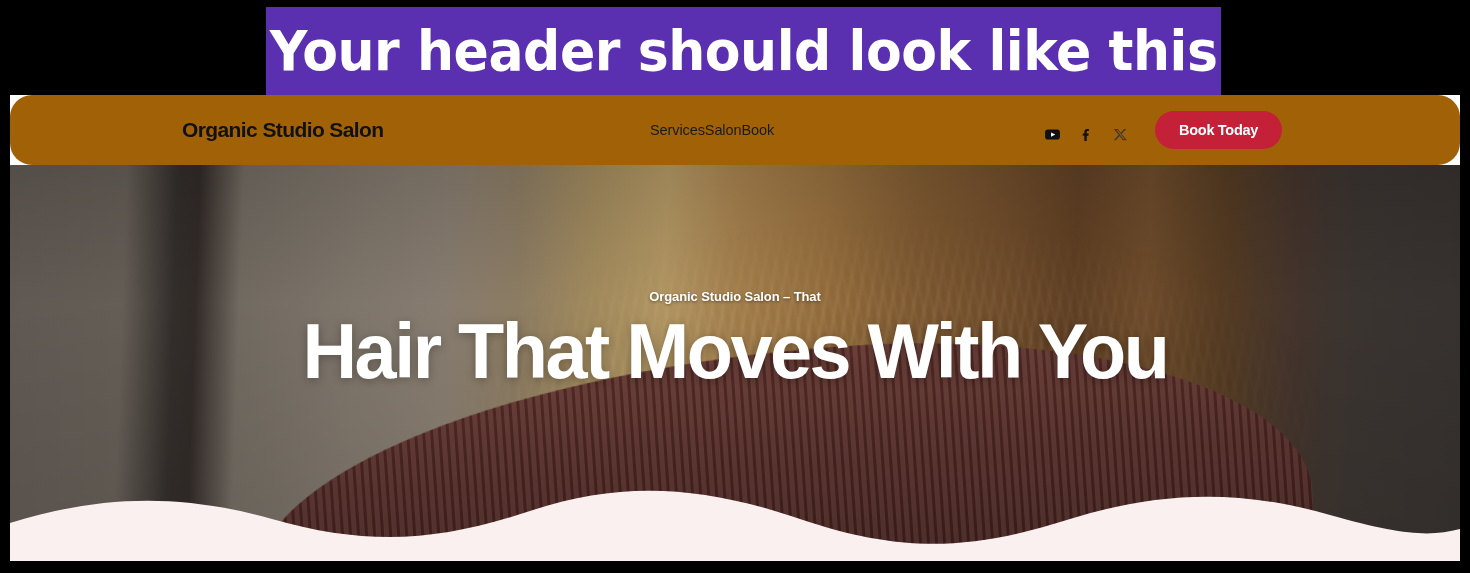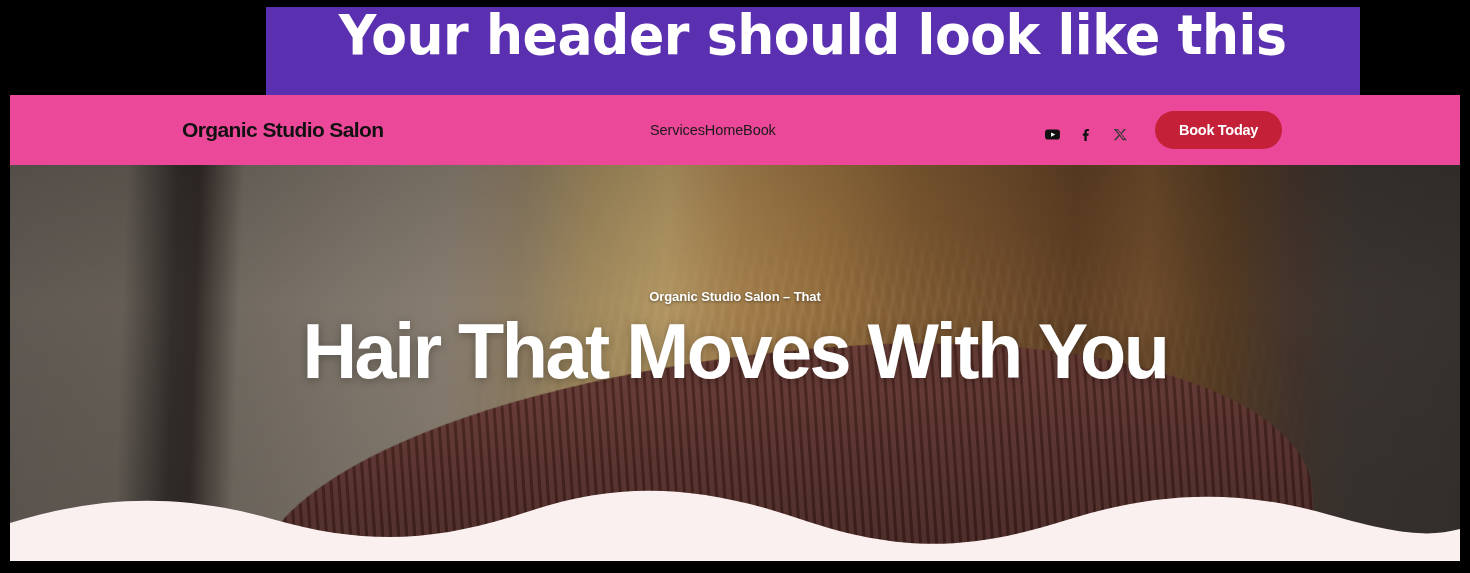--- a/index.html
+++ b/index.html
@@ -13,24 +13,24 @@
     position:relative;
     width:1470px; height:573px;
     background:#000;
     overflow:hidden;
   }
 
   
   #annotation-banner {
     position:absolute;
     left:266px; top:7px;
-    width:1094px; height:88px;
+    width:955px; height:88px;
     background:#5a2fb0;
     display:flex;
-    align-items:flex-start;
+    align-items:center;
     justify-content:center;
     z-index:40;
   }
   #annotation-banner .ann-text {
     color:#ffffff;
     font-family:"DejaVu Sans", sans-serif;
     font-size:56px;
     font-weight:700;
     letter-spacing:-0.5px;
     line-height:1;
@@ -45,24 +45,25 @@
     width:1450px; height:466px;
     background:#ffffff;
     overflow:hidden;
   }
 
   
   #site-header {
     position:relative;
     width:100%;
     height:70px;
-    background:#ec4899;
+    background:#a16207;
     display:flex;
     align-items:center;
     z-index:20;
+    border-radius:22px;
   }
   #brand-logo {
     position:absolute;
     left:172px;
     font-size:21px;
     font-weight:700;
     color:#111111;
     letter-spacing:-0.6px;
     white-space:nowrap;
   }
@@ -234,21 +235,21 @@
   </div>
 
   <div id="page-frame">
 
     <header id="site-header">
 
       <div id="brand-logo">Organic Studio Salon</div>
 
       <nav id="primary-nav">
         <span class="nav-link">Services</span>
-        <span class="nav-link">Home</span>
+        <span class="nav-link">Salon</span>
         <span class="nav-link">Book</span>
       </nav>
 
       <div id="header-right">
 
         <span class="social-icon">
           <svg width="17" height="17" viewBox="0 0 24 24" aria-hidden="true">
             <rect x="1.5" y="5" width="21" height="14" rx="4" fill="#111111"></rect>
             <polygon points="10,9 16,12 10,15" fill="#ffffff"></polygon>
           </svg>

